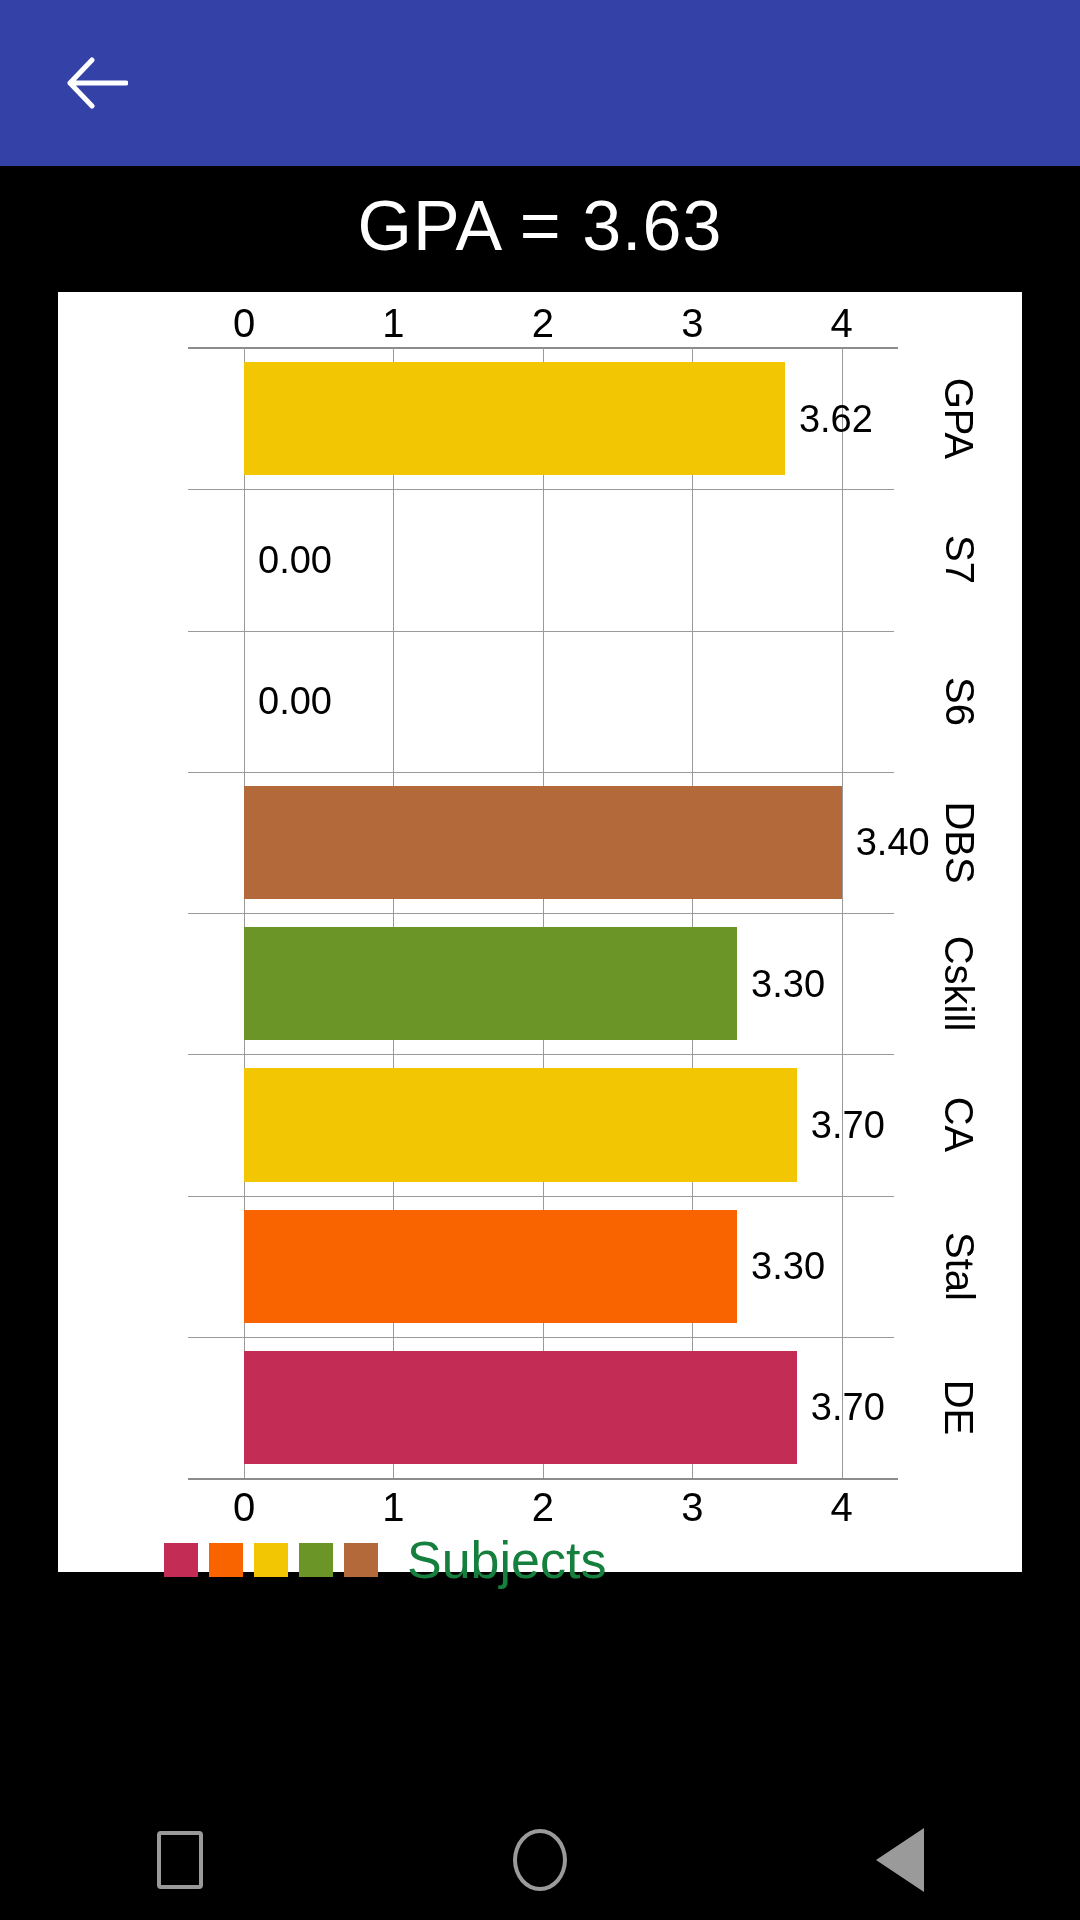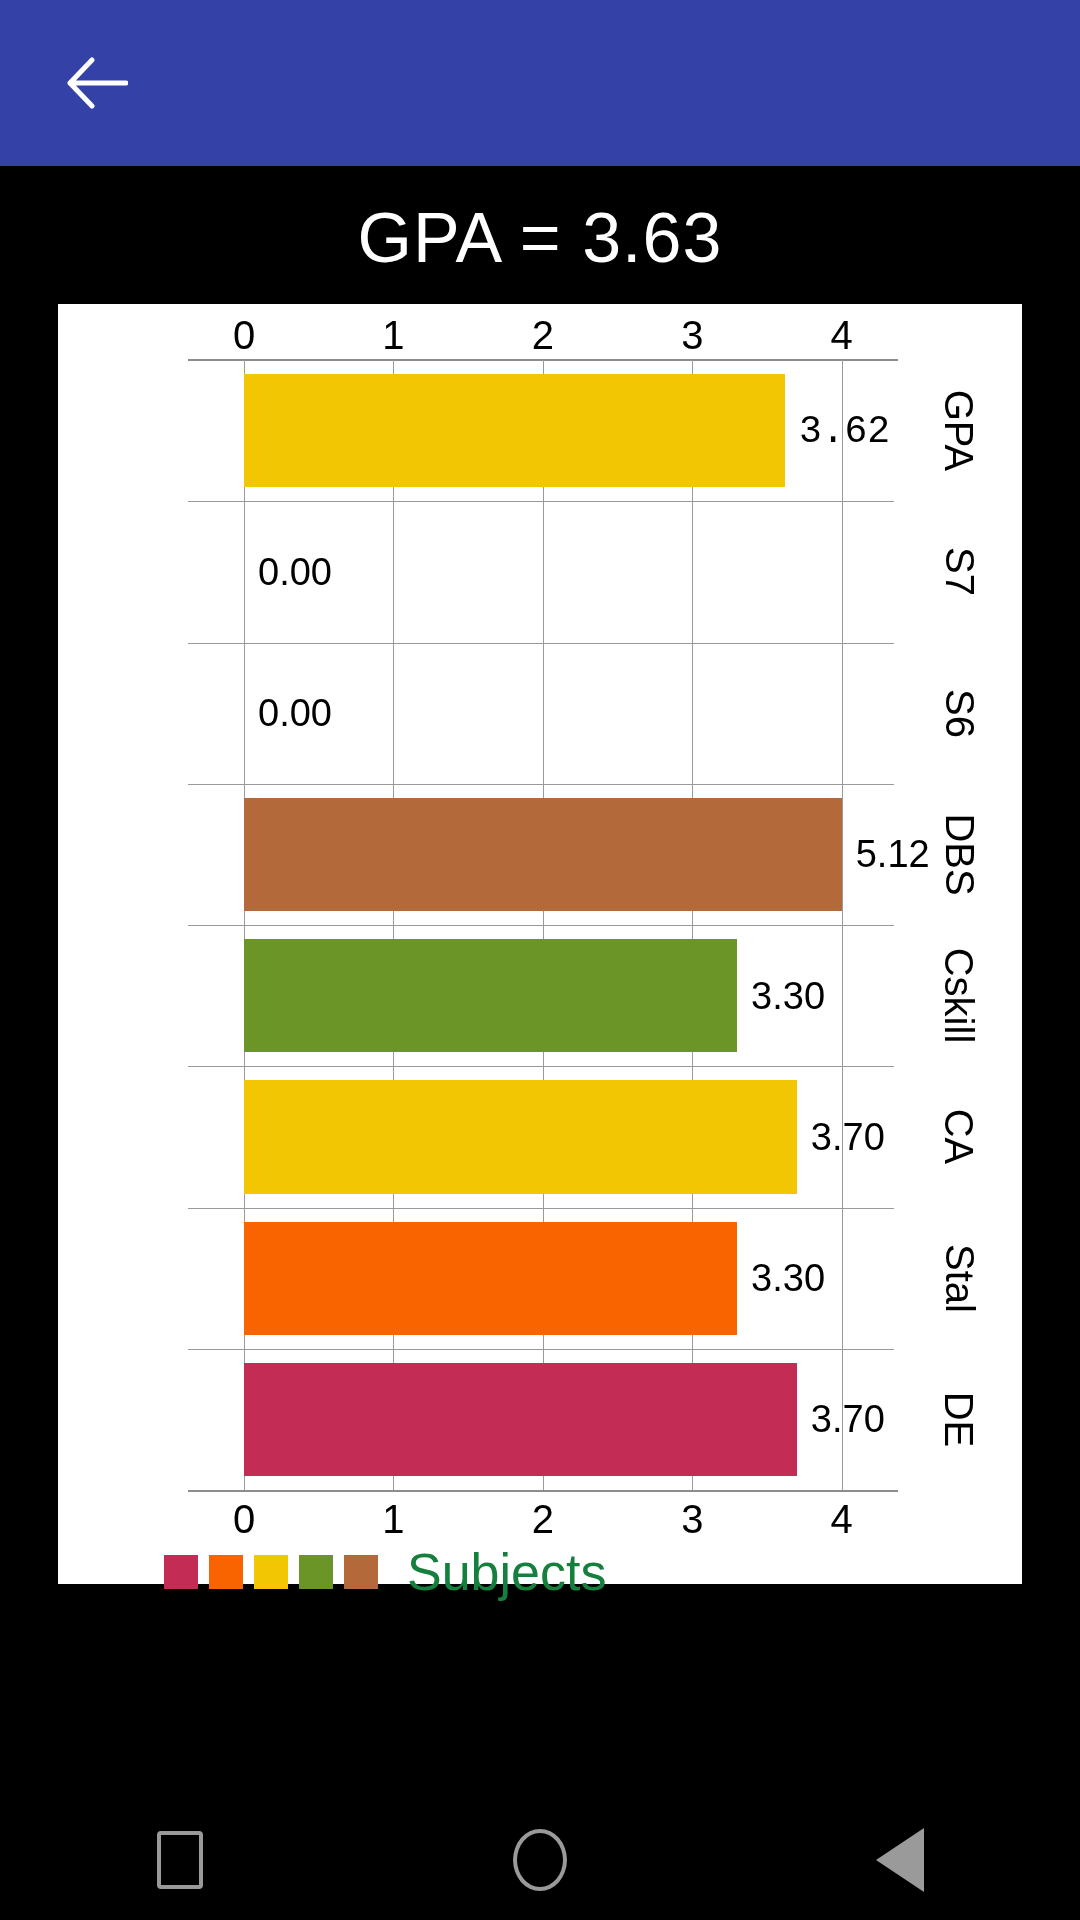--- a/index.html
+++ b/index.html
@@ -31,21 +31,20 @@
     letter-spacing: 0.4px;
     margin-left: 32px;
     white-space: nowrap;
   }
 
   
   .page-body {
     position: absolute; left: 0; top: 166px;
     width: 1080px; height: 1634px;
     background: #000000;
-    margin-top: 12px;
   }
   .gpa-heading {
     position: absolute; left: 0; top: 20px;
     width: 1080px;
     text-align: center;
     color: #ffffff;
     font-size: 70px;
     font-weight: normal;
     letter-spacing: 1px;
     white-space: nowrap;
@@ -220,31 +219,31 @@
         <div class="gridline-v" style="left: 597.701px;"></div>
         <div class="gridline-h" style="top: 141.25px;"></div>
         <div class="gridline-h" style="top: 282.5px;"></div>
         <div class="gridline-h" style="top: 423.75px;"></div>
         <div class="gridline-h" style="top: 565px;"></div>
         <div class="gridline-h" style="top: 706.25px;"></div>
         <div class="gridline-h" style="top: 847.5px;"></div>
         <div class="gridline-h" style="top: 988.75px;"></div>
         <div class="bar-row" style="top: 0px; height: 141.25px;">
           <div class="bar" style="width: 540.92px; height: 113.25px; background: rgb(242, 198, 2);"></div>
-          <div class="bar-value" style="left: 554.92px; font-family: Liberation Mono, monospace;">3.62</div>
+          <div class="bar-value" style="left: 554.92px;">3.62</div>
         </div>
         <div class="bar-row" style="top: 141.25px; height: 141.25px;">
           <div class="bar-value" style="left: 14px;">0.00</div>
         </div>
         <div class="bar-row" style="top: 282.5px; height: 141.25px;">
           <div class="bar-value" style="left: 14px;">0.00</div>
         </div>
         <div class="bar-row" style="top: 423.75px; height: 141.25px;">
           <div class="bar" style="width: 597.701px; height: 113.25px; background: rgb(179, 105, 58);"></div>
-          <div class="bar-value" style="left: 611.701px;">5.12</div>
+          <div class="bar-value" style="left: 611.701px;">3.40</div>
         </div>
         <div class="bar-row" style="top: 565px; height: 141.25px;">
           <div class="bar" style="width: 493.103px; height: 113.25px; background: rgb(107, 149, 38);"></div>
           <div class="bar-value" style="left: 507.103px;">3.30</div>
         </div>
         <div class="bar-row" style="top: 706.25px; height: 141.25px;">
           <div class="bar" style="width: 552.874px; height: 113.25px; background: rgb(242, 198, 2);"></div>
           <div class="bar-value" style="left: 566.874px;">3.70</div>
         </div>
         <div class="bar-row" style="top: 847.5px; height: 141.25px;">

